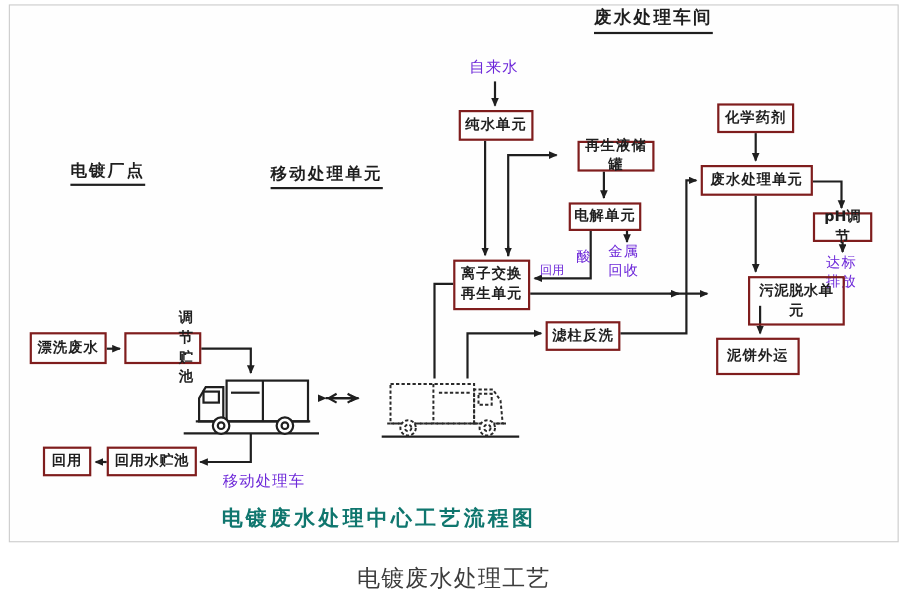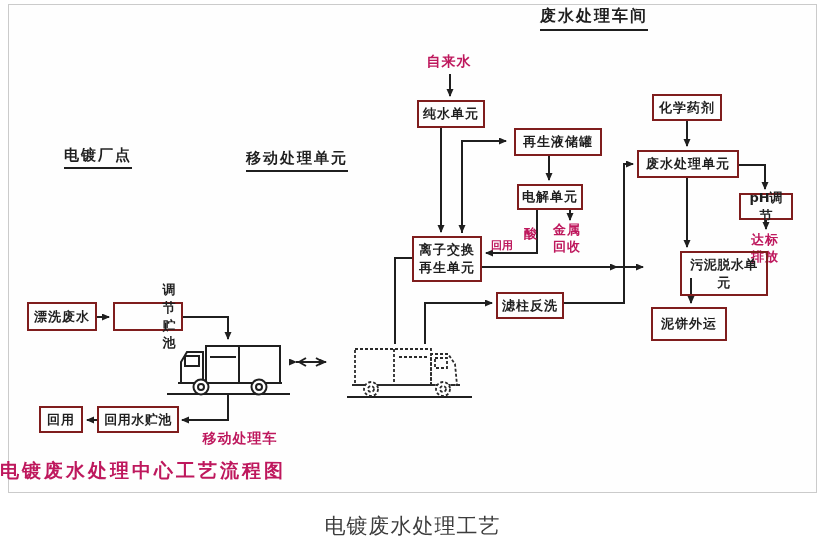--- a/index.html
+++ b/index.html
@@ -11,31 +11,31 @@
     position:absolute;left:8px;top:4px;width:807px;height:487px;
     border:1px solid #cbcbcb;background:#fefefe;
   }
   .node{
     position:absolute;border:2px solid #7f1d1d;background:transparent;
     display:flex;align-items:center;justify-content:center;text-align:center;
     font-weight:bold;font-size:13px;line-height:1.35;letter-spacing:1px;
     word-break:break-all;box-sizing:border-box;padding:1px 2px;color:#1f1f1f;
   }
   .lbl{
-    position:absolute;font-weight:bold;font-size:13px;line-height:1.3;
-    letter-spacing:1px;text-align:center;word-break:break-all;color:#be185d;
+    position:absolute;font-weight:normal;font-size:13px;line-height:1.3;
+    letter-spacing:1px;text-align:center;word-break:break-all;color:#6d28d9;
   }
   .hdr{
     position:absolute;font-weight:bold;font-size:15px;letter-spacing:2px;
     border-bottom:2px solid #1f1f1f;padding-bottom:2px;color:#1f1f1f;white-space:nowrap;
   }
   .hdr.big{font-size:16px;}
   .diagram-title{
-    position:absolute;left:0;top:458px;width:689px;
-    font-weight:bold;font-size:19px;letter-spacing:3px;color:#be185d;
+    position:absolute;left:0;top:458px;width:689px;text-align:center;
+    font-weight:bold;font-size:19px;letter-spacing:3px;color:#0f766e;
   }
   .caption{
     position:absolute;left:0;top:512px;width:825px;text-align:center;
     font-size:21px;font-weight:400;letter-spacing:1px;color:#3d3d3d;
   }
   svg.wires{position:absolute;left:0;top:0;width:825px;height:548px;pointer-events:none;}
 </style>
 </head>
 <body>
 
@@ -132,21 +132,21 @@
 <div class="hdr" style="left:246px;top:149px;">移动处理单元</div>
 
 <div class="lbl" style="left:421px;top:52px;width:56px;font-size:14px;">自来水</div>
 <div class="lbl" style="left:522px;top:226px;width:18px;">酸</div>
 <div class="lbl" style="left:548px;top:222px;width:38px;">金属回收</div>
 <div class="lbl" style="left:487px;top:239px;width:30px;font-size:11px;letter-spacing:0;">回用</div>
 <div class="lbl" style="left:746px;top:232px;width:38px;">达标排放</div>
 <div class="lbl" style="left:198px;top:429px;width:84px;font-size:14px;">移动处理车</div>
 
 <div class="node" style="left:417px;top:100px;width:68px;height:28px;">纯水单元</div>
-<div class="node" style="left:514px;top:128px;width:88px;height:28px;">再生液储罐</div>
+<div class="node" style="left:525px;top:128px;width:70px;height:28px;">再生液储罐</div>
 <div class="node" style="left:517px;top:184px;width:66px;height:26px;">电解单元</div>
 <div class="node" style="left:412px;top:236px;width:70px;height:46px;">离子交换再生单元</div>
 <div class="node" style="left:496px;top:292px;width:68px;height:27px;">滤柱反洗</div>
 <div class="node" style="left:652px;top:94px;width:70px;height:27px;">化学药剂</div>
 <div class="node" style="left:637px;top:150px;width:102px;height:28px;">废水处理单元</div>
 <div class="node" style="left:739px;top:193px;width:54px;height:27px;letter-spacing:0;">pH调节</div>
 <div class="node" style="left:680px;top:251px;width:88px;height:45px;letter-spacing:0.5px;">污泥脱水单元</div>
 <div class="node" style="left:651px;top:307px;width:76px;height:34px;">泥饼外运</div>
 <div class="node" style="left:27px;top:302px;width:70px;height:29px;">漂洗废水</div>
 <div class="node" style="left:113px;top:302px;width:70px;height:29px;padding-left:45px;">调节贮池</div>

